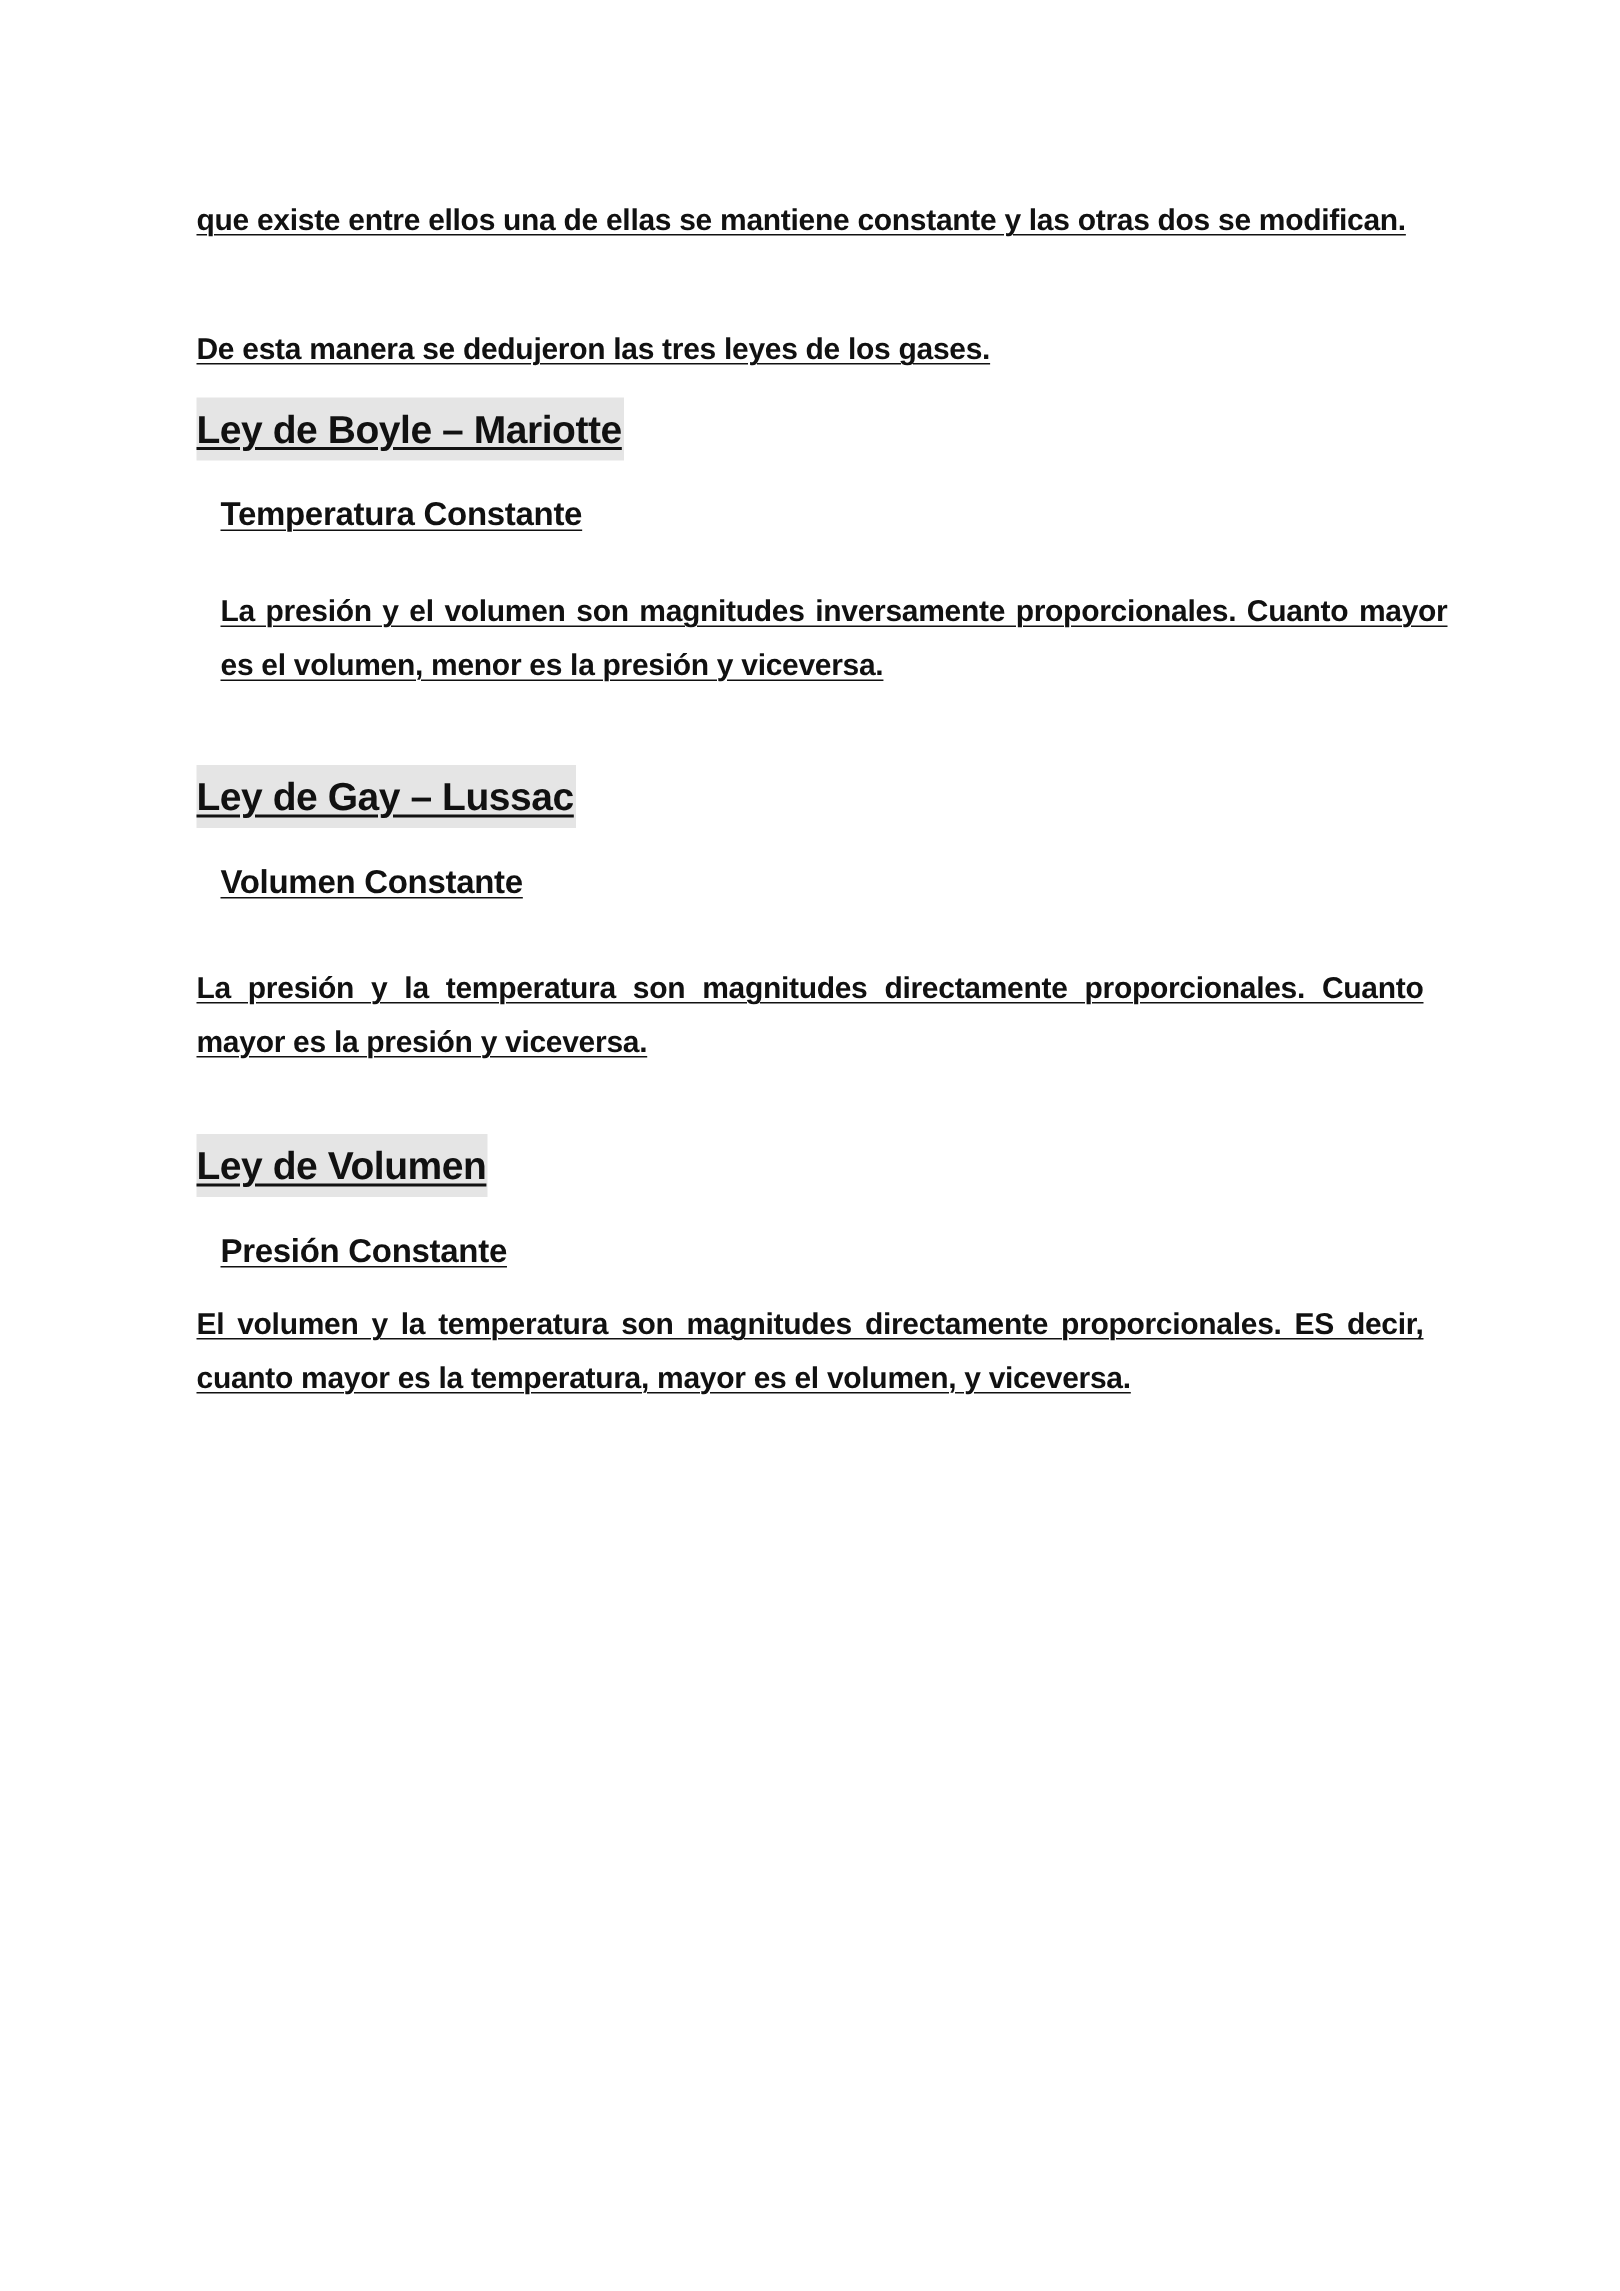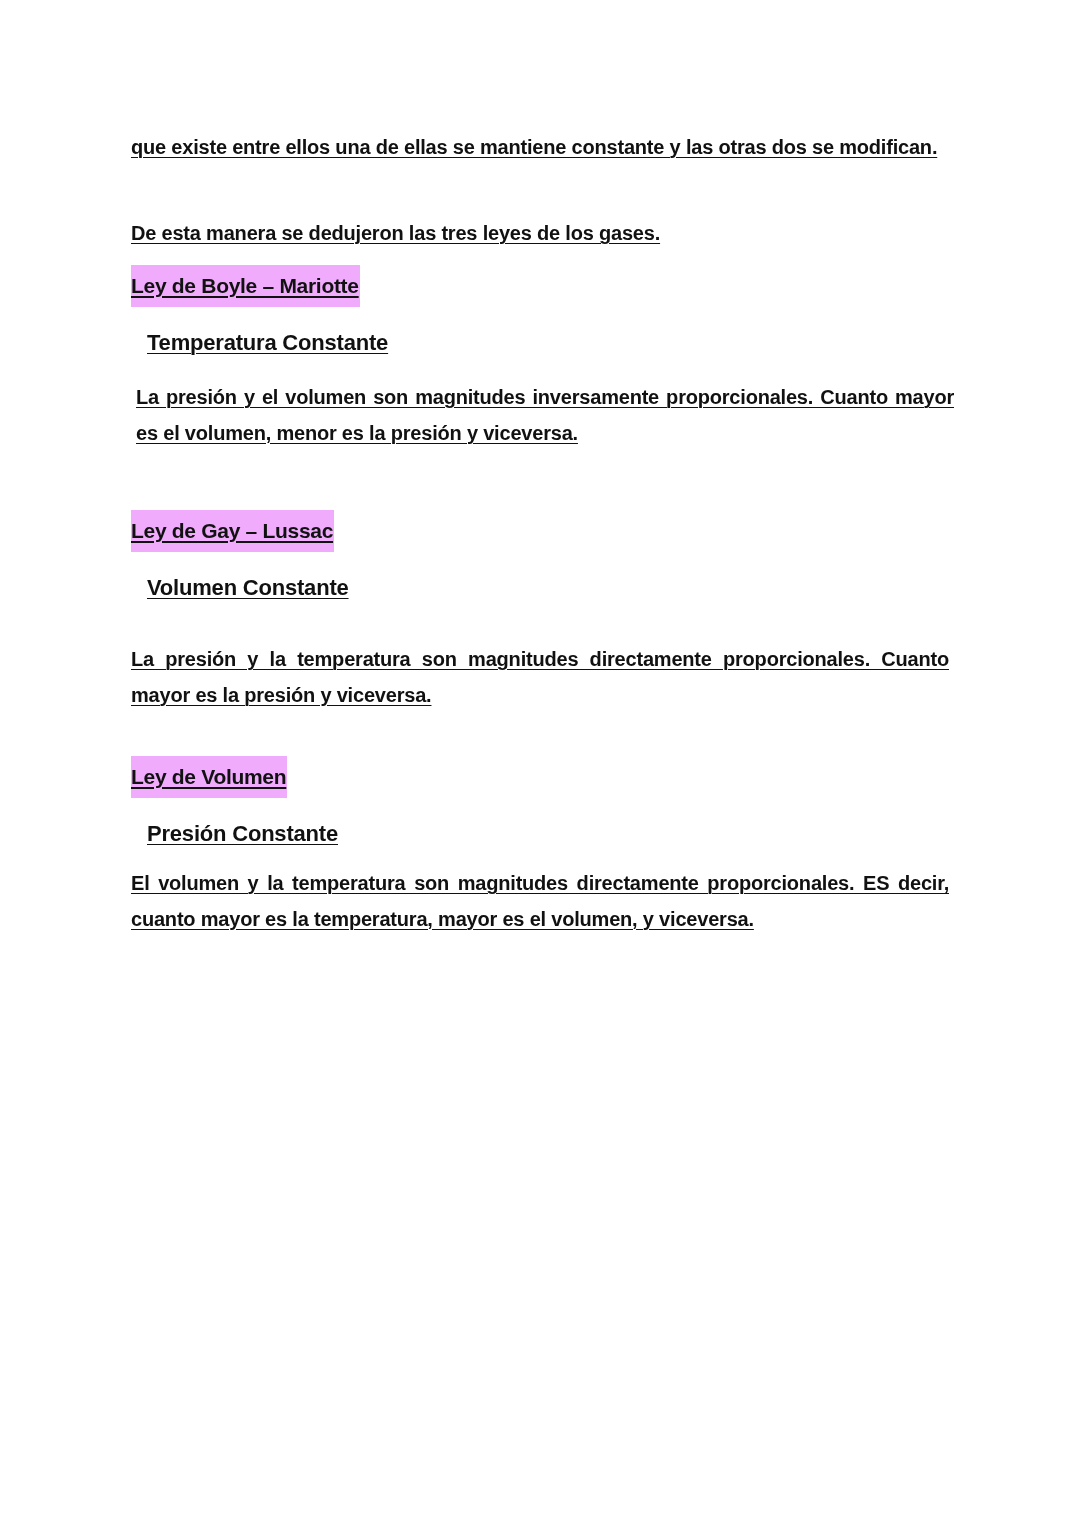--- a/index.html
+++ b/index.html
@@ -36,28 +36,28 @@
       transform-origin: left top;
       white-space: normal;
     }
     .p.justify {
       text-align: justify;
       text-align-last: left;
     }
     .h {
       position: absolute;
       left: 0;
-      font-size: 21px;
+      font-size: 26px;
       line-height: 42px;
       font-weight: bold;
       text-decoration: underline;
       text-underline-offset: 3px;
       text-decoration-thickness: 2px;
       letter-spacing: -0.3px;
-      background: #f0abfc;
+      background: #e5e5e5;
       padding: 0 1px 0 0;
       white-space: nowrap;
     }
     .sub {
       position: absolute;
       left: 0;
       font-size: 22px;
       line-height: 35px;
       font-weight: bold;
       text-decoration: underline;
@@ -73,21 +73,21 @@
 
 <div class="page">
 
   <p class="p justify" style="top:130px; margin:0;">que existe entre ellos una de ellas se mantiene constante y las otras dos se modifican.</p>
 
   <p class="p" style="top:216px; margin:0;">De esta manera se dedujeron las tres leyes de los gases.</p>
 
   <section>
     <h2 class="h" style="top:265px; margin:0;">Ley de Boyle – Mariotte</h2>
     <div class="sub" style="top:325px;">Temperatura Constante</div>
-    <p class="p justify" style="top:375px; margin:5px;">La presión y el volumen son magnitudes inversamente proporcionales. Cuanto mayor es el volumen, menor es la presión y viceversa.</p>
+    <p class="p justify" style="top:375px; margin:16px;">La presión y el volumen son magnitudes inversamente proporcionales. Cuanto mayor es el volumen, menor es la presión y viceversa.</p>
   </section>
 
   <section>
     <h2 class="h" style="top:510px; margin:0;">Ley de Gay – Lussac</h2>
     <div class="sub" style="top:570px;">Volumen Constante</div>
     <p class="p justify" style="top:642px; margin:0;">La presión y la temperatura son magnitudes directamente proporcionales. Cuanto mayor es la presión y viceversa.</p>
   </section>
 
   <section>
     <h2 class="h" style="top:756px; margin:0;">Ley de Volumen</h2>

